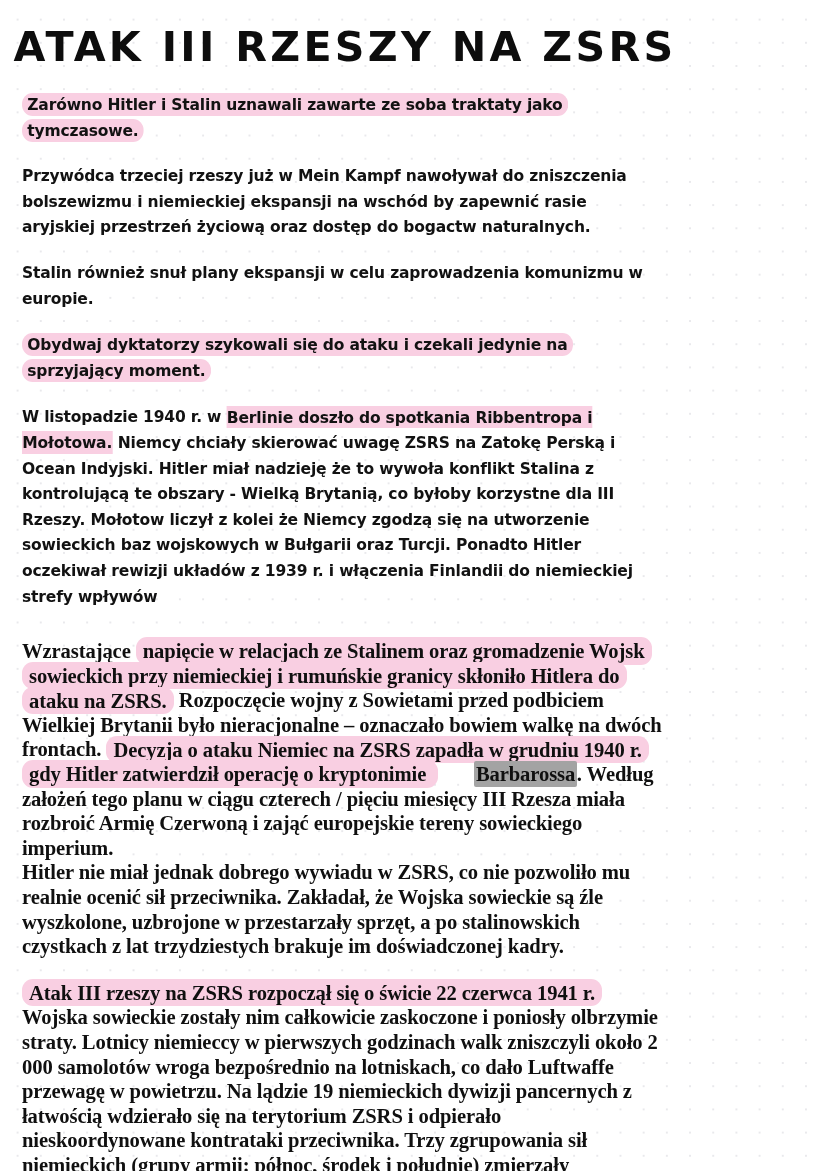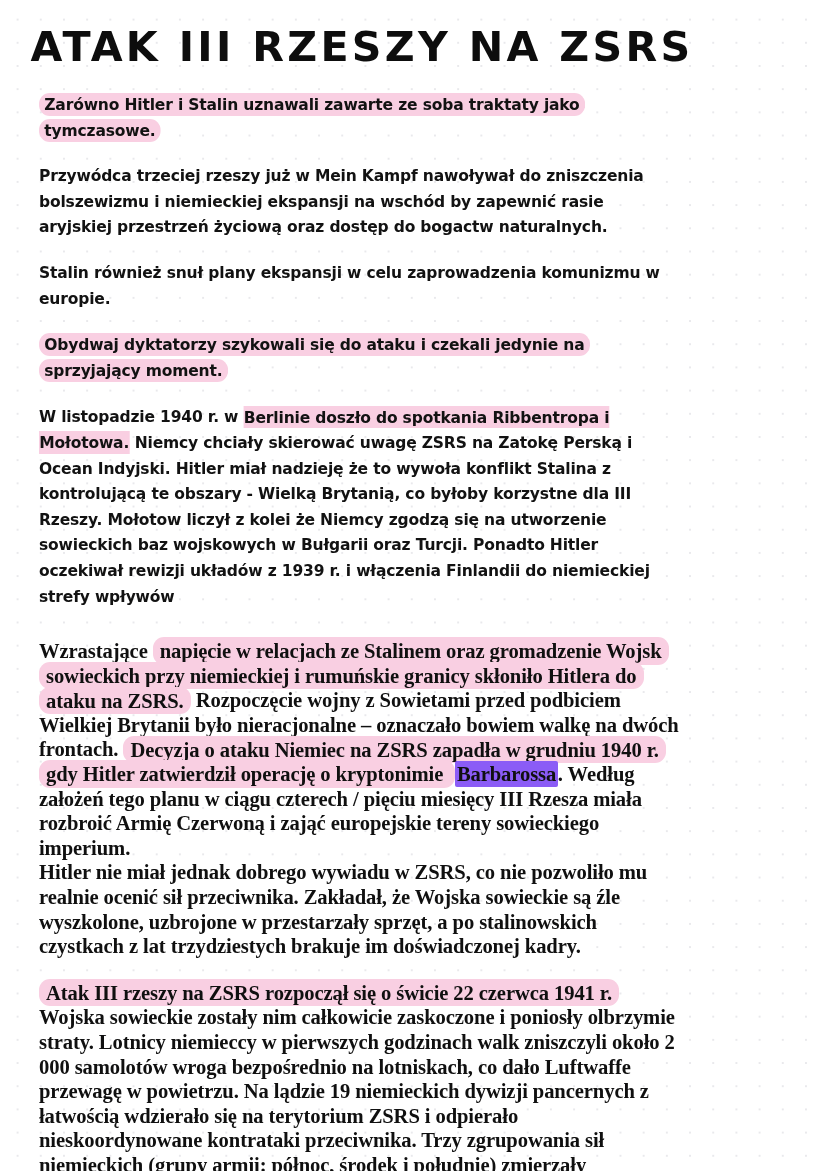--- a/index.html
+++ b/index.html
@@ -14,21 +14,21 @@
     background-size: 23.2px 23.2px;
     background-position: 6px 8px;
     font-family: "Liberation Sans", sans-serif;
     color: #111111;
     overflow: hidden;
     position: relative;
   }
 
   .page {
     position: absolute;
-    left: 17px; top: 0;
+    left: 0; top: 0;
     width: 692px;
     height: 1171px;
     box-sizing: border-box;
     padding: 0 24px 0 22px;
   }
 
   
   .doc-title {
     margin: 0;
     padding-top: 24px;
@@ -89,25 +89,26 @@
   }
   mark.hl-pill {
     background-color: #f9cfe2;
     color: inherit;
     padding: 0.13em 0.34em;
     border-radius: 11px;
     box-decoration-break: clone;
     -webkit-box-decoration-break: clone;
   }
   mark.hl-strong {
-    background-color: #8b5cf6;
+    background-color: #a3a3a3;
     color: inherit;
     padding: 0.10em 0.08em;
     border-radius: 2px;
     box-decoration-break: clone;
+    margin-left: 36px;
     -webkit-box-decoration-break: clone;
   }
 </style>
 </head>
 <body>
 
 <div class="page">
 
   <h1 class="doc-title">ATAK III RZESZY NA ZSRS</h1>
 

